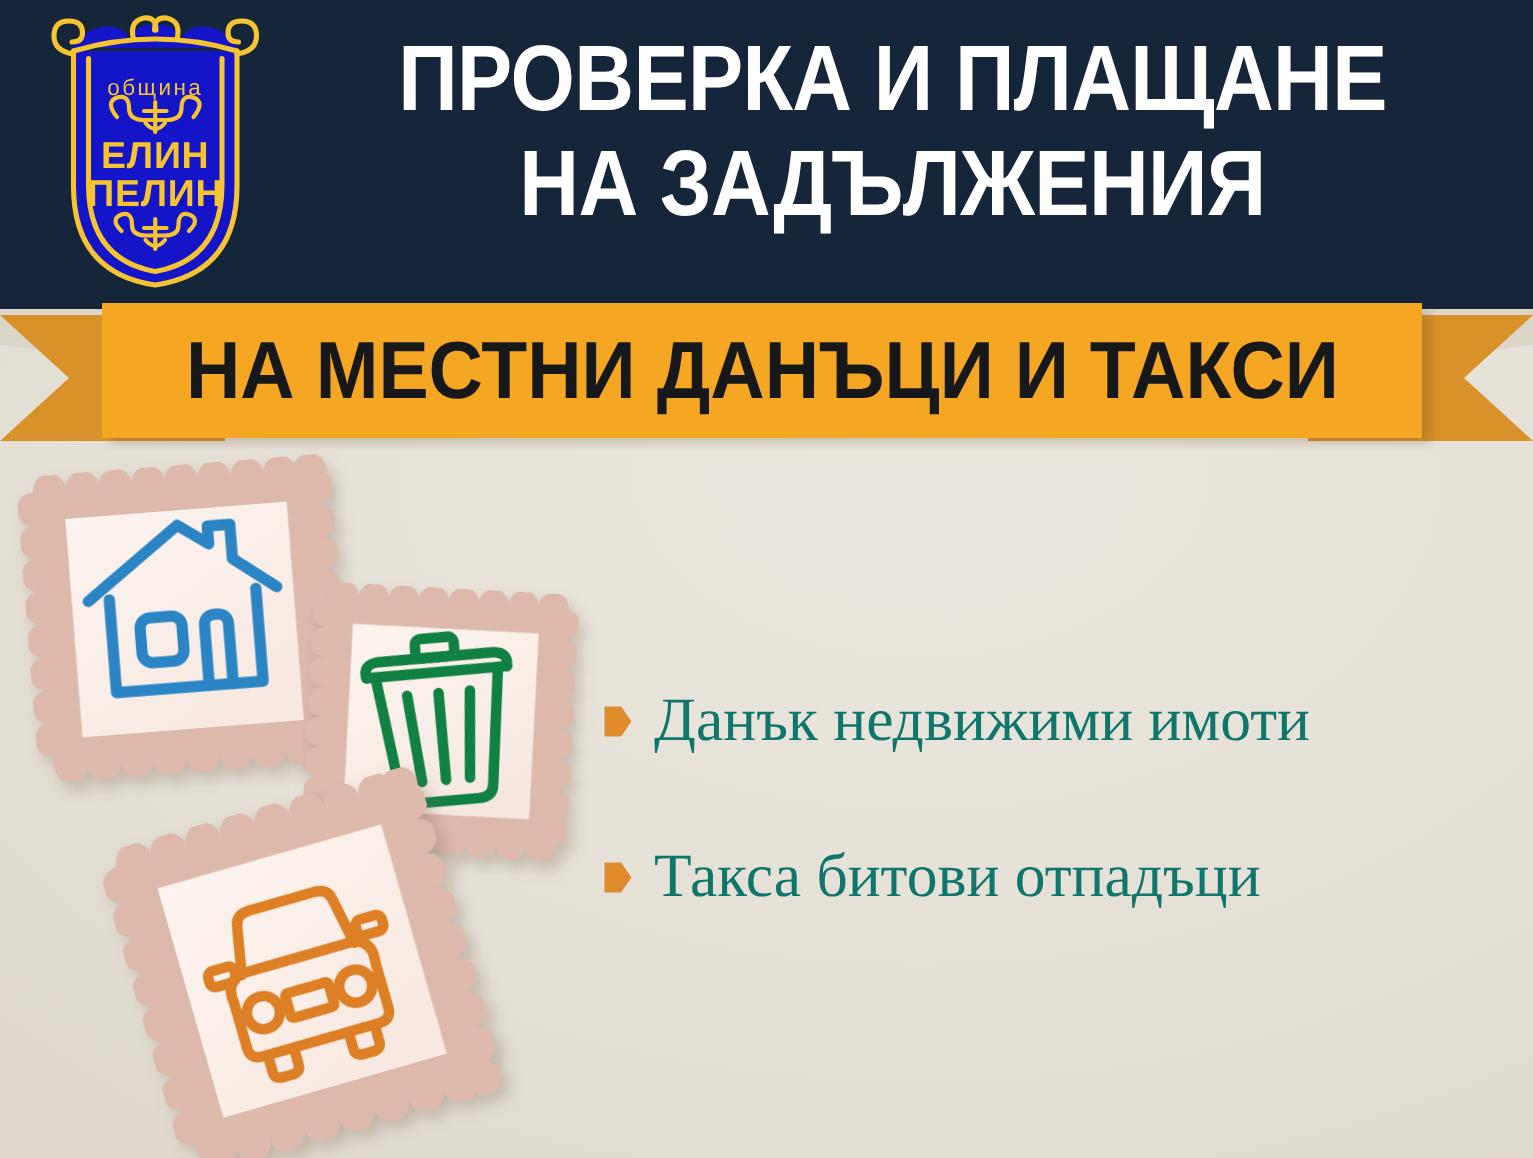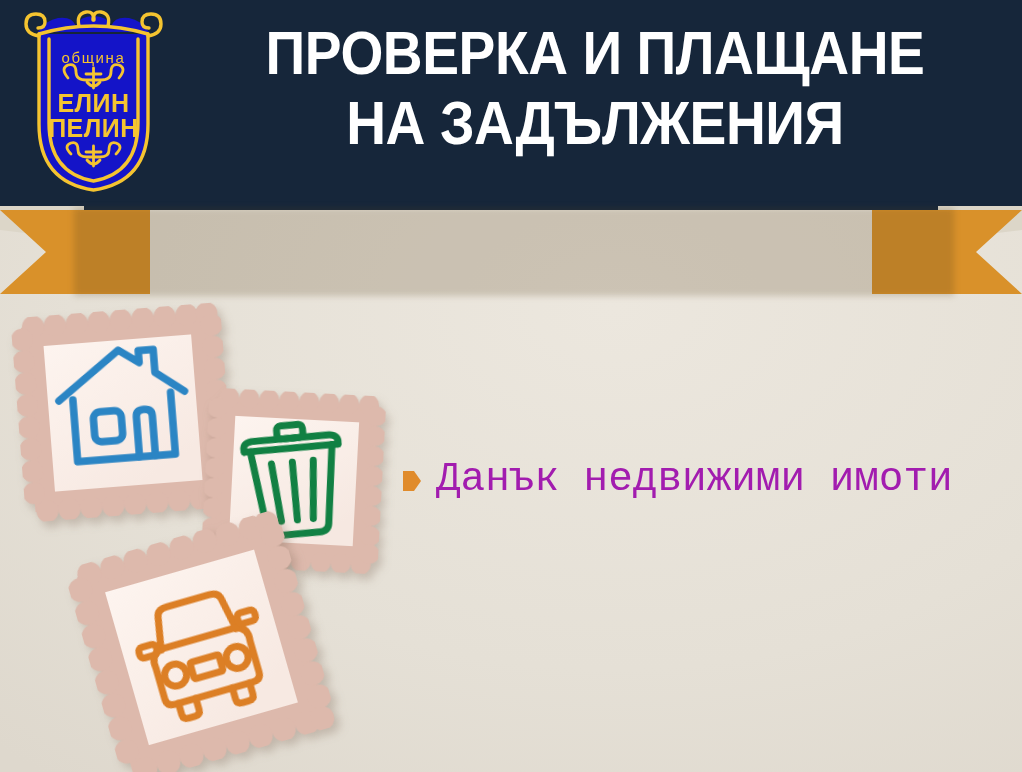--- a/index.html
+++ b/index.html
@@ -40,21 +40,21 @@
     letter-spacing:-0.5px;
     transform:scaleX(0.89);
     transform-origin:center top;
     white-space:nowrap;
   }
   .header-title .line2 { display:block; }
 
   
   .crest {
     position:absolute;
-    left:16px; top:6px;
+    left:26px; top:6px;
     width:155px; height:186px;
     z-index:5;
     text-align:right;
   }
   .crest svg { display:block; width:100%; height:100%; }
 
   
   .ribbon { position:absolute; left:0; top:198px; width:1022px; height:100px; z-index:4; }
 
   .ribbon-tail {
@@ -131,23 +131,23 @@
     height:104px;
   }
   .bullet {
     flex:0 0 auto;
     width:20px; height:24px;
     margin-right:14px;
     margin-top:2px;
   }
   .bullet svg { display:block; width:100%; height:100%; }
   .list-label {
-    font-family:Liberation Mono, monospace;
+    font-family:Liberation Serif, serif;
     font-size:41px;
-    color:#a21caf;
+    color:#0f766e;
     line-height:1.05;
     white-space:nowrap;
   }
 </style>
 </head>
 <body>
 
 <div class="header">
   <div class="header-title">
     <span>ПРОВЕРКА И ПЛАЩАНЕ</span>
@@ -198,20 +198,23 @@
     </g>
   </svg>
 </div>
 
 <div class="ribbon">
   <div class="ribbon-fold left"></div>
   <div class="ribbon-fold right"></div>
   <div class="ribbon-tail left"></div>
   <div class="ribbon-tail right"></div>
   <div class="ribbon-shadow"></div>
+  <div class="ribbon-main">
+    <span class="ribbon-text">НА МЕСТНИ ДАНЪЦИ И ТАКСИ</span>
+  </div>
 </div>
 
 <div class="stamps">
 
   <div class="stamp stamp-house">
     <div class="paper">
       <svg viewBox="0 0 210 205" xmlns="http://www.w3.org/2000/svg">
         <defs>
           <linearGradient id="pg1" x1="0" y1="0" x2="0.6" y2="1">
             <stop offset="0%" stop-color="#fdf4ef"></stop>
@@ -402,15 +405,23 @@
 
   <div class="list-item">
     <span class="bullet">
       <svg viewBox="0 0 20 24" xmlns="http://www.w3.org/2000/svg">
         <path d="M1 2 L12 2 L19 12 L12 22 L1 22 Z" fill="#e08b2b"></path>
       </svg>
     </span>
     <span class="list-label">Данък недвижими имоти</span>
   </div>
 
+  <div class="list-item">
+    <span class="bullet">
+      <svg viewBox="0 0 20 24" xmlns="http://www.w3.org/2000/svg">
+        <path d="M1 2 L12 2 L19 12 L12 22 L1 22 Z" fill="#e08b2b"></path>
+      </svg>
+    </span>
+    <span class="list-label">Такса битови отпадъци</span>
+  </div>
 
 
 </div>
 
 </body></html>

